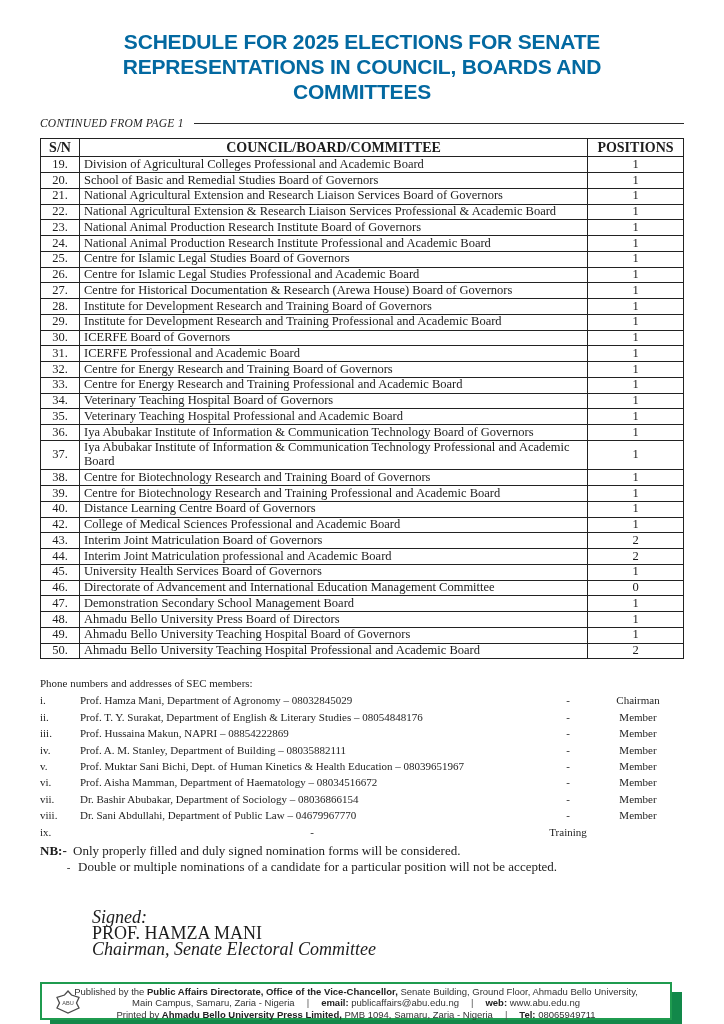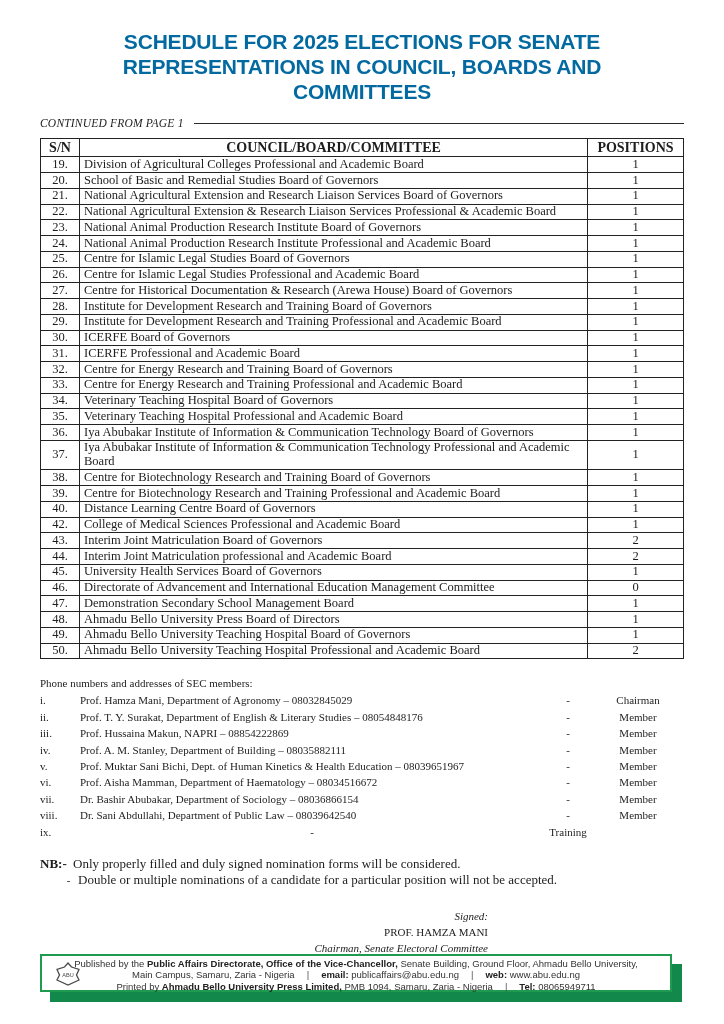--- a/index.html
+++ b/index.html
@@ -88,42 +88,42 @@
   }
   .sec-row{
     display:grid;
     grid-template-columns:40px 1fr 48px 92px;
     line-height:16.4px;
   }
   .sec-dash{text-align:center;}
   .sec-role{text-align:center;}
   
   .nb{
-    margin:16px 40px 0;
+    margin:3px 40px 0;
     font-size:13px;
     line-height:16.5px;
   }
   .nb-row1{display:flex;}
   .nb-label{font-weight:bold;width:33px;flex:0 0 33px;}
   .nb-row2{padding-left:24px;}
   .nb-dash{display:inline-block;width:9px;margin-right:5px;text-align:center;font-size:11px;}
   
   .signed{
-    margin:19px 0 0 92px;
+    margin:33px 0 0 92px;
     width:396px;
-    text-align:right;
-    font-size:11px;
+    text-align:left;
+    font-size:18px;
     line-height:16px;
   }
   .signed-label{font-style:italic;}
   .signed-title{font-style:italic;}
   
   .footer-box{
     position:absolute;
-    left:40px;top:954px;
+    left:40px;top:982px;
     width:632px;height:38px;
     background:#fff;
     border:2px solid var(--green);
     box-shadow:10px 10px 0 var(--green-dark);
     font-family:"Liberation Sans", sans-serif;
     font-size:9.5px;
     line-height:11.4px;
     color:#333;
     text-align:center;
     padding-top:2px;
@@ -355,21 +355,21 @@
           <span class="sec-role">Member</span>
         </div>
         <div class="sec-row">
           <span class="sec-numeral">vii.</span>
           <span class="sec-detail">Dr. Bashir Abubakar, Department of Sociology – 08036866154</span>
           <span class="sec-dash">-</span>
           <span class="sec-role">Member</span>
         </div>
         <div class="sec-row">
           <span class="sec-numeral">viii.</span>
-          <span class="sec-detail">Dr. Sani Abdullahi, Department of Public Law – 08039642540</span>
+          <span class="sec-detail">Dr. Sani Abdullahi, Department of Public Law – 04679967770</span>
           <span class="sec-dash">-</span>
           <span class="sec-role">Member</span>
         </div>
         <div class="sec-row">
           <span class="sec-numeral">ix.</span>
           <span class="sec-dash">-</span>
           <span class="sec-role">Training</span>
         </div>
       </div>
   </div>

